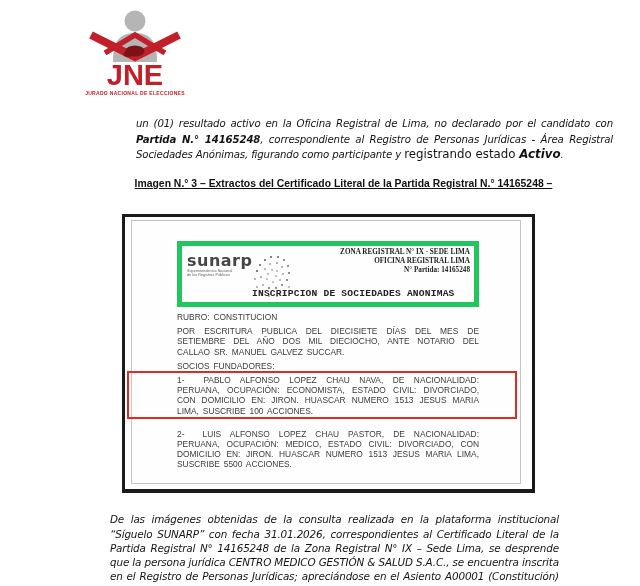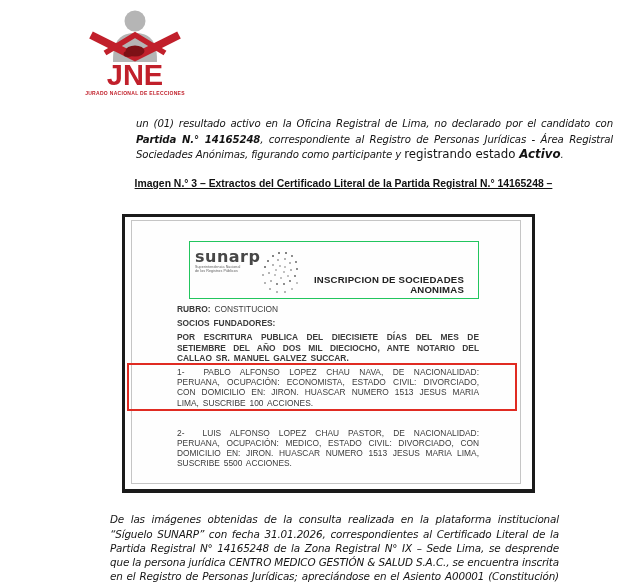--- a/index.html
+++ b/index.html
@@ -34,36 +34,36 @@
     position:absolute;left:122px;top:214px;width:407px;height:272px;
     background:#fefefe;border:3px solid #1a1a1a;border-bottom-width:4px;
   }
   .scan-edge{position:absolute;left:6px;top:3px;right:11px;bottom:5px;
     border:1px solid #c5c5c5;pointer-events:none;}
   .scan-content{
     position:absolute;left:52px;top:24px;width:302px;
     font-size:8.4px;line-height:10.2px;color:#3a3a3a;
     text-align:justify;word-spacing:1.6px;
   }
-  .hdr-box{height:56px;border:1px solid #22c55e;margin-bottom:5px;position:relative;
-    text-align:left;word-spacing:0;margin-left:12px;}
+  .hdr-box{height:56px;border:5px solid #22c55e;margin-bottom:5px;position:relative;
+    text-align:left;word-spacing:0;}
   .sunarp{position:absolute;left:5px;top:7px;width:120px;}
   .sunarp-word{font-family:"DejaVu Sans",sans-serif;font-weight:bold;font-size:16px;
     line-height:16px;color:#474747;letter-spacing:0.5px;}
   .sunarp-tag{font-size:3.6px;line-height:4.2px;color:#5a5a5a;letter-spacing:0.1px;}
   .sunarp-dots{position:absolute;left:64px;top:-4px;}
   .zona{position:absolute;right:4px;top:2px;text-align:right;
     font-family:"Liberation Serif",serif;font-weight:bold;
     font-size:7.2px;line-height:8.8px;color:#222;}
-  .scan-title{position:absolute;left:70px;right:14px;bottom:3px;text-align:right;
-    font-family:Liberation Sans, sans-serif;font-weight:bold;
+  .scan-title{position:absolute;left:70px;right:2px;bottom:3px;text-align:left;
+    font-family:Liberation Mono, monospace;font-weight:bold;
     font-size:9.6px;line-height:10px;color:#222;letter-spacing:0.2px;}
   .blk{margin-bottom:4px;}
-  .b{font-weight:bold;}
-  .socio{margin-bottom:20px;position:relative;}
+  .b{font-weight:normal;}
+  .socio{margin-bottom:13px;position:relative;}
   .hl-box{position:absolute;left:-50px;right:-38px;top:-4px;bottom:-3px;
     border:2.5px solid var(--highlight-red,#e02b22);pointer-events:none;}
 
   
   .conclusion{
     position:absolute;left:110px;top:502px;width:449px;
     font-family:"DejaVu Sans",sans-serif;font-style:italic;
     font-size:10.4px;line-height:14.2px;letter-spacing:-0.15px;
     text-align:justify;color:#141414;
   }
@@ -133,32 +133,37 @@
               <circle cx="25" cy="27" r="0.7"></circle>
               <circle cx="4" cy="30" r="0.8"></circle>
             <circle cx="6" cy="38" r="0.8"></circle>
               <circle cx="11" cy="44" r="0.8"></circle>
               <circle cx="18" cy="47" r="0.8"></circle>
             <circle cx="26" cy="47" r="0.8"></circle>
               <circle cx="33" cy="44" r="0.7"></circle>
               <circle cx="38" cy="38" r="0.7"></circle>
           </svg>
         </div>
+        <div class="zona">
+          <div>ZONA REGISTRAL N° IX - SEDE LIMA</div>
+          <div>OFICINA REGISTRAL LIMA</div>
+          <div>N° Partida: 14165248</div>
+        </div>
         <div class="scan-title">
           <div>INSCRIPCION DE SOCIEDADES ANONIMAS</div>
         </div>
       </div>
 
       <div class="blk">
         <div><span class="b">RUBRO:</span><span>&nbsp;CONSTITUCION</span></div>
       </div>
 
+      <div class="blk b">POR ESCRITURA PUBLICA DEL DIECISIETE DÍAS DEL MES DE SETIEMBRE DEL AÑO DOS MIL DIECIOCHO, ANTE NOTARIO DEL CALLAO SR. MANUEL GALVEZ SUCCAR.</div>
+
       <div class="blk b">SOCIOS FUNDADORES:</div>
-
-      <div class="blk b">POR ESCRITURA PUBLICA DEL DIECISIETE DÍAS DEL MES DE SETIEMBRE DEL AÑO DOS MIL DIECIOCHO, ANTE NOTARIO DEL CALLAO SR. MANUEL GALVEZ SUCCAR.</div>
 
       <div class="socio">
         <span class="hl-box"></span>
         <span>1-&nbsp;&nbsp;PABLO ALFONSO LOPEZ CHAU NAVA, DE NACIONALIDAD: PERUANA, OCUPACIÓN: ECONOMISTA, ESTADO CIVIL: DIVORCIADO, CON DOMICILIO EN: JIRON. HUASCAR NUMERO 1513 JESUS MARIA LIMA, SUSCRIBE 100 ACCIONES.</span>
       </div>
       <div class="socio">
         <span>2-&nbsp;&nbsp;LUIS ALFONSO LOPEZ CHAU PASTOR, DE NACIONALIDAD: PERUANA, OCUPACIÓN: MEDICO, ESTADO CIVIL: DIVORCIADO, CON DOMICILIO EN: JIRON. HUASCAR NUMERO 1513 JESUS MARIA LIMA, SUSCRIBE 5500 ACCIONES.</span>
       </div>
 
     </div>

